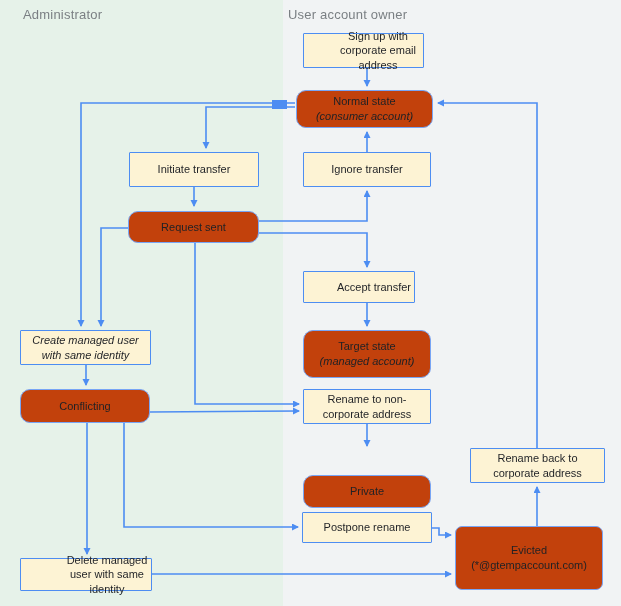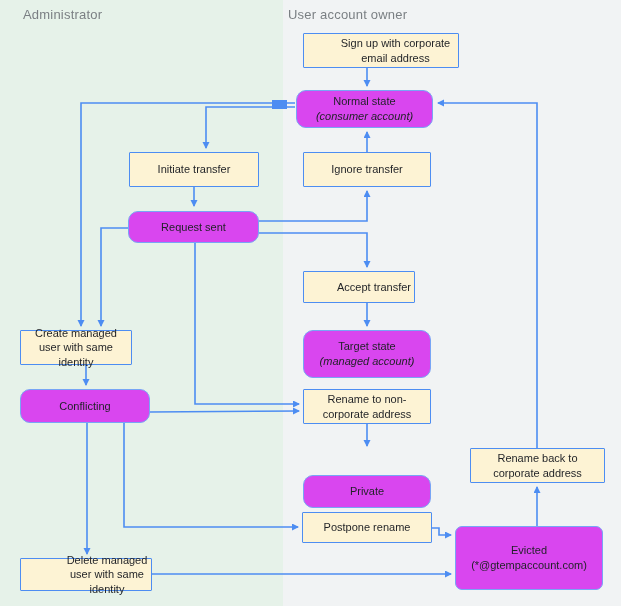--- a/index.html
+++ b/index.html
@@ -20,21 +20,21 @@
   .node{
     position:absolute;z-index:3;display:flex;flex-direction:column;
     align-items:center;justify-content:center;text-align:center;
     font-size:11px;line-height:1.32;color:#1f2125;box-sizing:border-box;
     padding:1px 2px;
   }
   .node.action{
     background:#fdf3d4;border:1.5px solid #4d8df2;border-radius:1px;
   }
   .node.state{
-    background:#d946ef;border:1.5px solid #78a5f5;border-radius:10px;
+    background:#c2410c;border:1.5px solid #78a5f5;border-radius:10px;
   }
   .node .em{font-style:italic;}
 </style>
 </head>
 <body>
 
 <div id="stage">
 
   <div class="lane lane-admin"></div>
   <div class="lane lane-user"></div>
@@ -64,21 +64,21 @@
       <path marker-end="url(#arr)" d="M367,424 L367,446"></path>
       <path marker-end="url(#arr)" d="M87,423 L87,554"></path>
       <path marker-end="url(#arr)" d="M124,423 L124,527 L298,527"></path>
       <path marker-end="url(#arr)" d="M432,528 L439,528 L439,535 L451,535"></path>
       <path marker-end="url(#arr)" d="M152,574 L451,574"></path>
       <path marker-end="url(#arr)" d="M537,526 L537,487"></path>
     </g>
     <rect x="272" y="100" width="15" height="9" fill="#4d8df2"></rect>
   </svg>
 
-  <div class="node action" style="left:303px;top:33px;width:156px;height:35px;padding-left:31px;">
+  <div class="node action" style="left:303px;top:33px;width:121px;height:35px;padding-left:31px;">
     <span>Sign up with corporate email address</span>
   </div>
 
   <div class="node state" style="left:296px;top:90px;width:137px;height:38px;">
     <span>Normal state</span>
     <span class="em">(consumer account)</span>
   </div>
 
   <div class="node action" style="left:303px;top:152px;width:128px;height:35px;">
     <span>Ignore transfer</span>
@@ -94,21 +94,21 @@
 
   <div class="node action" style="left:303px;top:271px;width:112px;height:32px;padding-left:32px;">
     <span>Accept transfer</span>
   </div>
 
   <div class="node state" style="left:303px;top:330px;width:128px;height:48px;">
     <span>Target state</span>
     <span class="em">(managed account)</span>
   </div>
 
-  <div class="node action" style="left:20px;top:330px;width:112px;height:35px;">
+  <div class="node action" style="left:20px;top:330px;width:131px;height:35px;font-style:italic;">
     <span>Create managed user with same identity</span>
   </div>
 
   <div class="node state" style="left:20px;top:389px;width:130px;height:34px;">
     <span>Conflicting</span>
   </div>
 
   <div class="node action" style="left:303px;top:389px;width:128px;height:35px;">
     <span>Rename to non-corporate address</span>
   </div>

